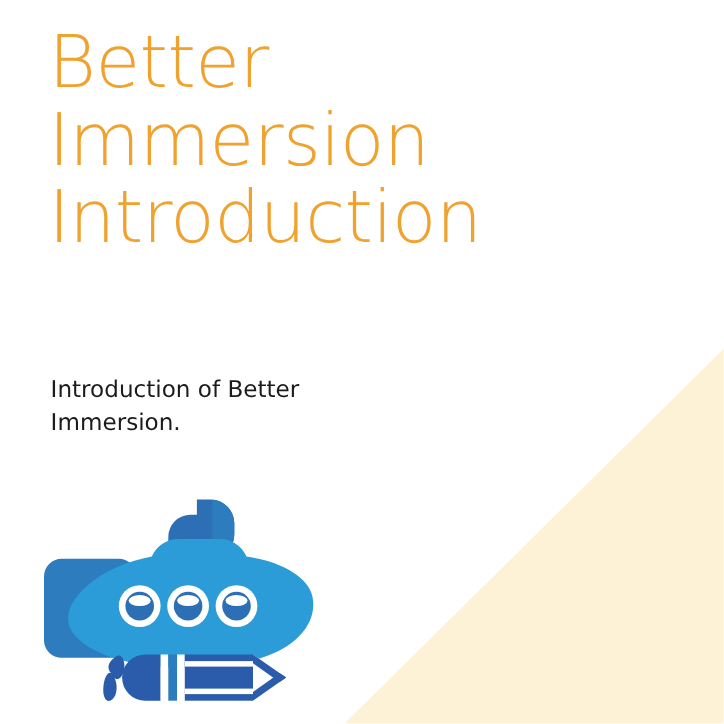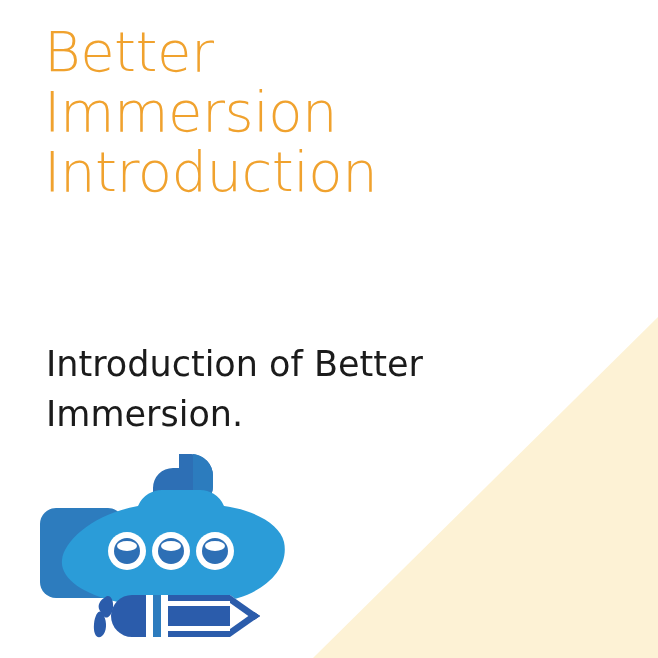--- a/index.html
+++ b/index.html
@@ -39,35 +39,35 @@
   }
   .title {
     position: absolute;
     left: 44px;
     top: 22px;
     width: 600px;
     margin: 0;
     color: #F0A22E;
     font-family: "DejaVu Sans", sans-serif;
     font-weight: 300;
-    font-size: 56px;
+    font-size: 66px;
     line-height: 1.07;
     letter-spacing: -0.5px;
     white-space: pre-line;
   }
   .subtitle {
     position: absolute;
     left: 46px;
     top: 340px;
     width: 390px;
     margin: 0;
     color: #1b1b1b;
     font-family: "DejaVu Sans", sans-serif;
     font-weight: 400;
-    font-size: 35px;
+    font-size: 21px;
     line-height: 1.42;
     white-space: pre-line;
   }
   .illustration {
     position: absolute;
     left: 28px;
     top: 446px;
     width: 262px;
     height: 200px;
   }

